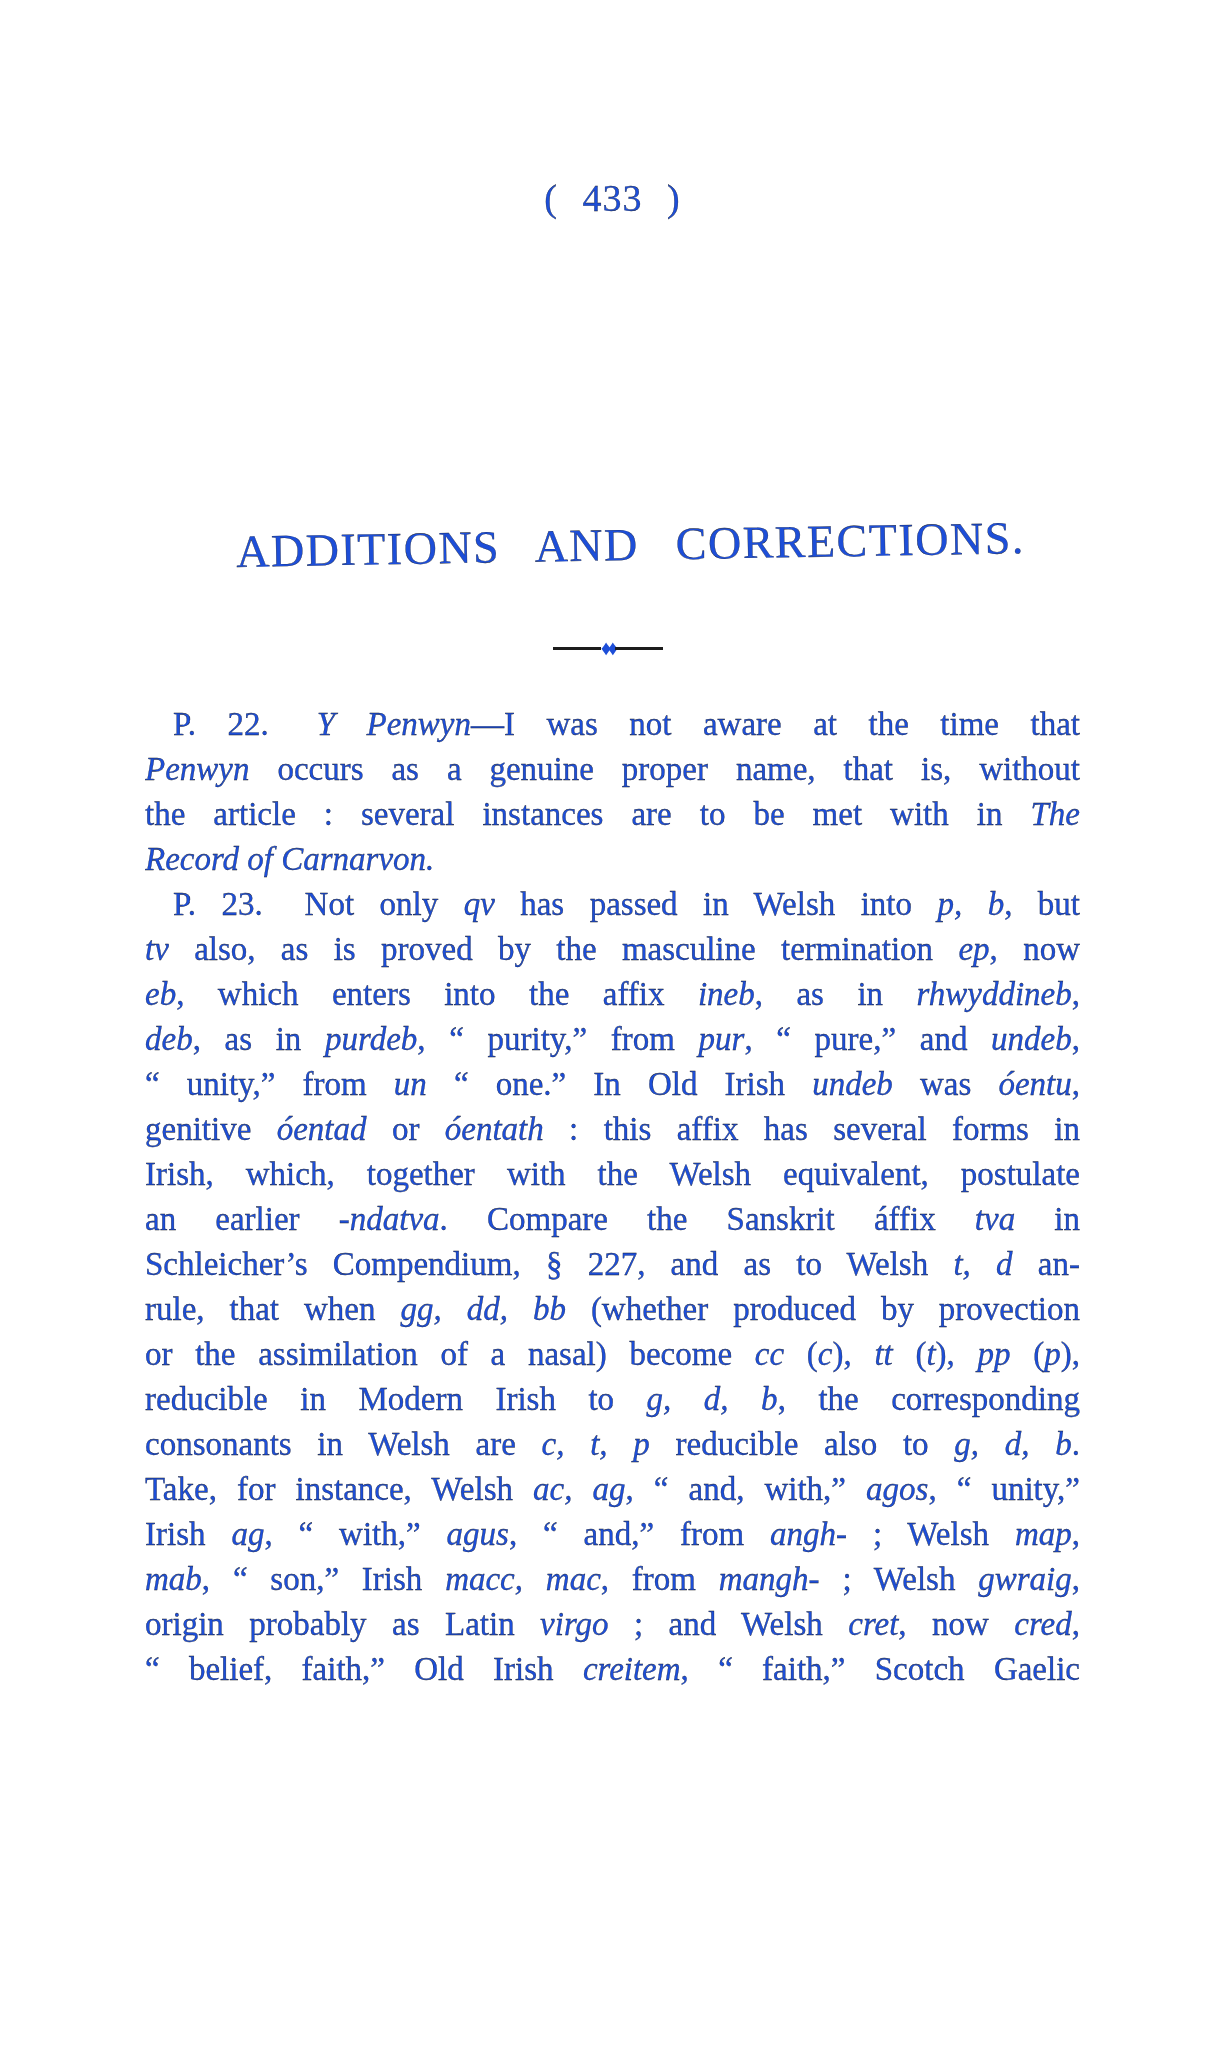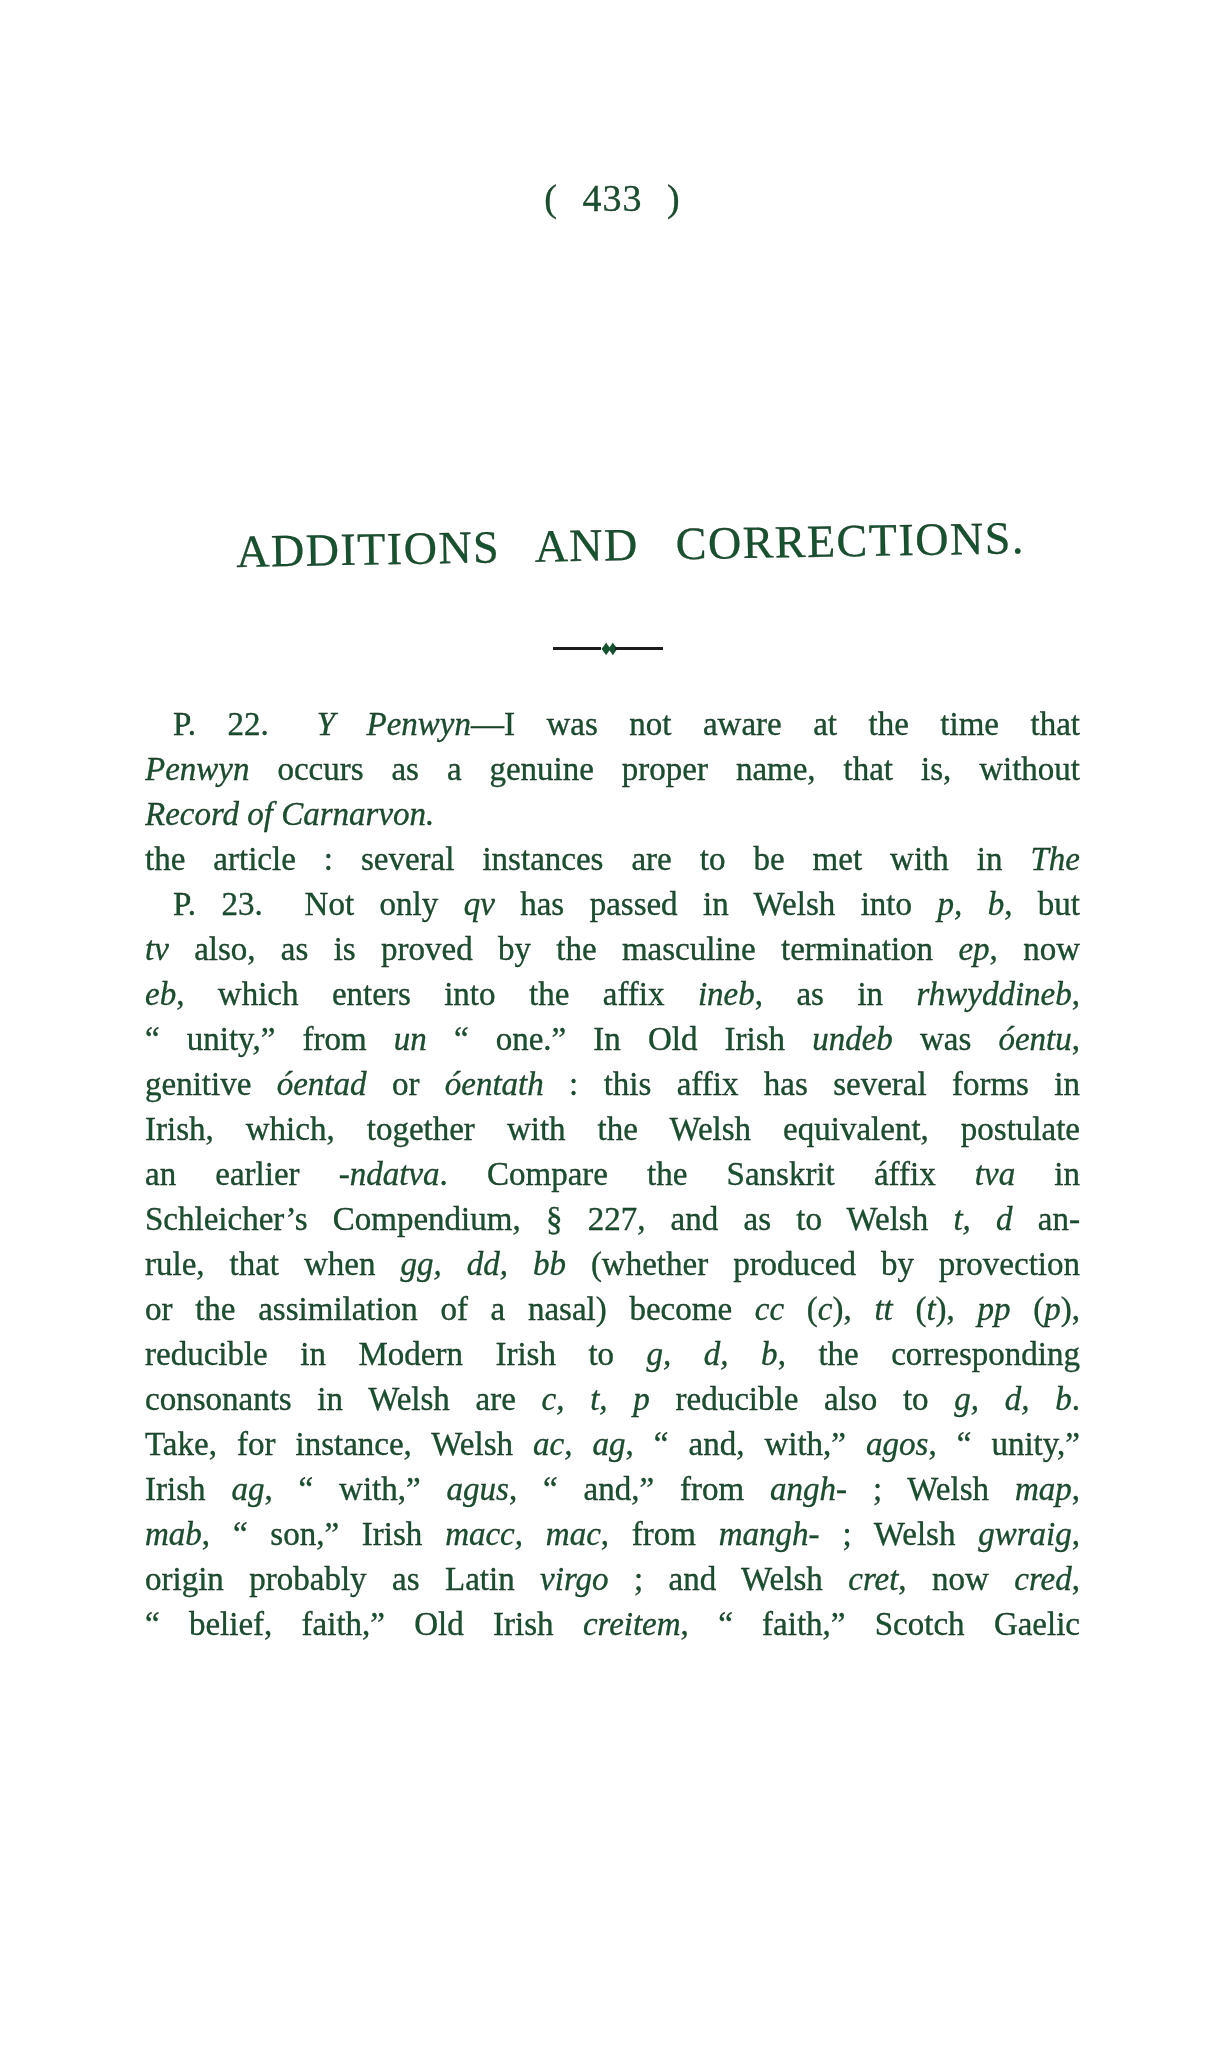--- a/index.html
+++ b/index.html
@@ -7,21 +7,21 @@
     padding: 0;
     background: #ffffff;
   }
   .page {
     position: relative;
     width: 1227px;
     height: 1768px;
     background: #ffffff;
     overflow: hidden;
     font-family: "Liberation Serif", "DejaVu Serif", serif;
-    color: #14532d;
+    color: #1d4ed8;
     -webkit-text-stroke: 0.3px #1d1d1d;
   }
   .pagenum {
     position: absolute;
     top: 176px;
     left: 145px;
     width: 935px;
     text-align: center;
     font-size: 38px;
     word-spacing: 14px;
@@ -112,27 +112,28 @@
   <div class="divider">
     <span class="rule"></span>
     <span class="diamonds">♦♦</span>
     <span class="rule"></span>
   </div>
 
   <div class="body-text" id="body-text">
       <div class="para">
         <div class="line indent"><span>P. 22.  </span><i>Y Penwyn</i><span>—I was not aware at the time that</span></div>
         <div class="line"><i>Penwyn</i><span> occurs as a genuine proper name, that is, without</span></div>
+        <div class="line"><span>the article : several instances are to be met with in </span><i>The</i></div>
         <div class="line no-just"><i>Record of Carnarvon.</i></div>
-        <div class="line"><span>the article : several instances are to be met with in </span><i>The</i></div>
       </div>
       <div class="para">
         <div class="line indent"><span>P. 23.  Not only </span><i>qv</i><span> has passed in Welsh into </span><i>p, b</i><span>, but</span></div>
         <div class="line"><i>tv</i><span> also, as is proved by the masculine termination </span><i>ep</i><span>, now</span></div>
         <div class="line"><i>eb</i><span>, which enters into the affix </span><i>ineb</i><span>, as in </span><i>rhwyddineb</i><span>,</span></div>
+        <div class="line"><i>deb</i><span>, as in </span><i>purdeb</i><span>, “ purity,” from </span><i>pur</i><span>, “ pure,” and </span><i>undeb</i><span>,</span></div>
         <div class="line"><span>“ unity,” from </span><i>un</i><span> “ one.”  In Old Irish </span><i>undeb</i><span> was </span><i>óentu</i><span>,</span></div>
         <div class="line"><span>genitive </span><i>óentad</i><span> or </span><i>óentath</i><span> :  this affix has several forms in</span></div>
         <div class="line"><span>Irish, which, together with the Welsh equivalent, postulate</span></div>
         <div class="line"><span>an earlier </span><i>-ndatva</i><span>.  Compare the Sanskrit áffix </span><i>tva</i><span> in</span></div>
         <div class="line"><span>Schleicher’s Compendium, § 227, and as to Welsh </span><i>t, d</i><span> an-</span></div>
         <div class="line"><span>rule, that when </span><i>gg, dd, bb</i><span> (whether produced by provection</span></div>
         <div class="line"><span>or the assimilation of a nasal) become </span><i>cc</i><span> (</span><i>c</i><span>), </span><i>tt</i><span> (</span><i>t</i><span>), </span><i>pp</i><span> (</span><i>p</i><span>),</span></div>
         <div class="line"><span>reducible in Modern Irish to </span><i>g, d, b</i><span>, the corresponding</span></div>
         <div class="line"><span>consonants in Welsh are </span><i>c, t, p</i><span> reducible also to </span><i>g, d, b</i><span>.</span></div>
         <div class="line"><span>Take, for instance, Welsh </span><i>ac, ag</i><span>, “ and, with,” </span><i>agos</i><span>, “ unity,”</span></div>

